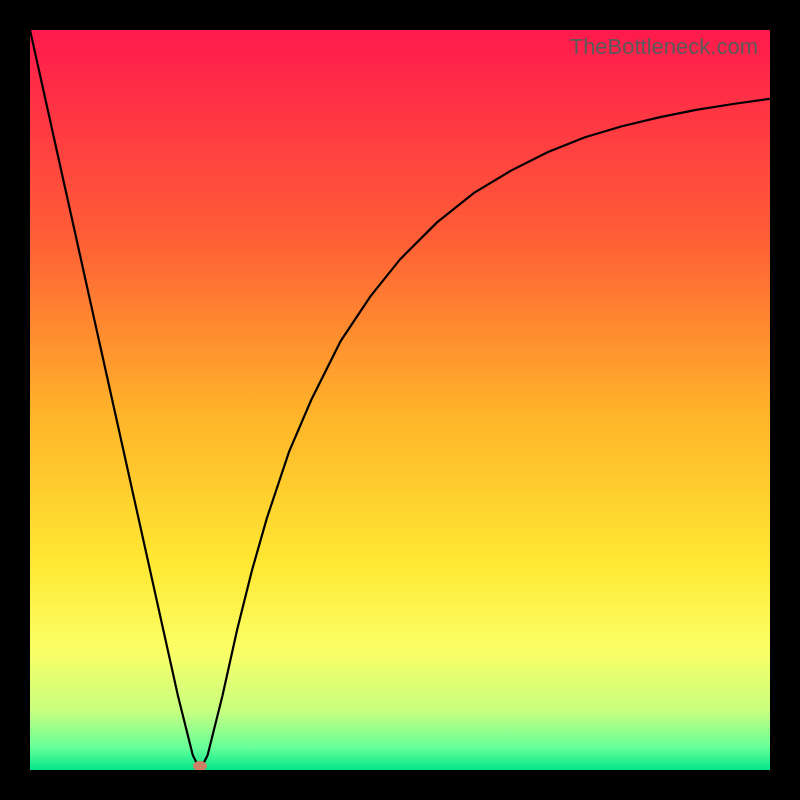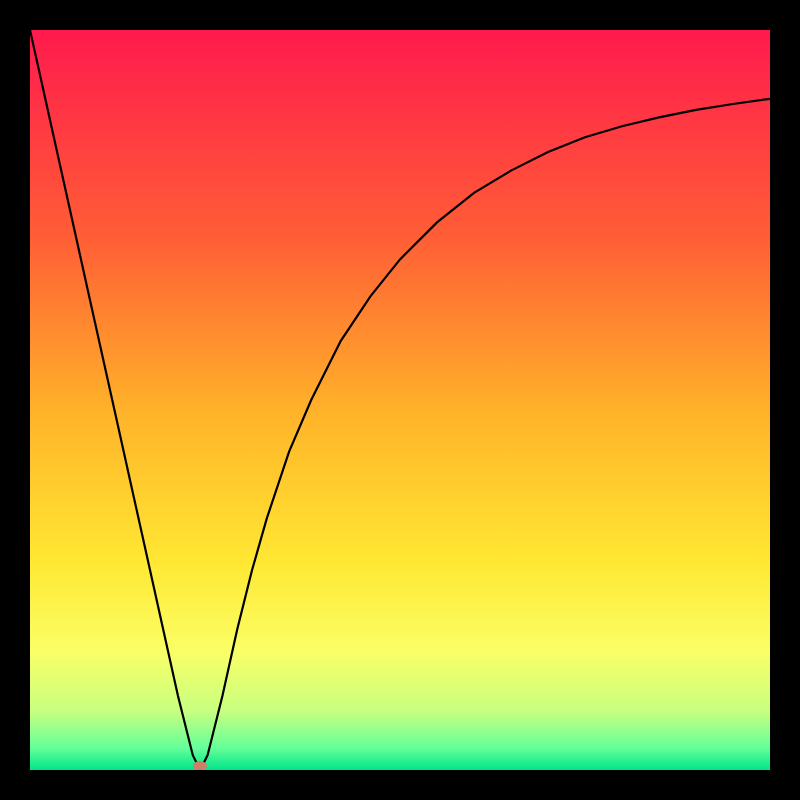--- a/index.html
+++ b/index.html
@@ -72,14 +72,15 @@
             <stop offset="97%" stop-color="#66ff99"></stop>
             <stop offset="100%" stop-color="#00e68a"></stop>
           </linearGradient>
       </defs>
       <rect x="0" y="0" width="740" height="740" fill="url(#bg-grad)"></rect>
     </svg>
     <svg class="curve-svg" viewBox="0 0 740 740" preserveAspectRatio="none">
       <path id="curve-path" fill="none" stroke="#000" stroke-width="2.2" d="M0.00 0.00 L14.80 66.60 L29.60 133.20 L44.40 199.80 L59.20 266.40 L74.00 333.00 L88.80 399.60 L103.60 466.20 L118.40 532.80 L133.20 599.40 L148.00 666.00 L162.80 725.20 L170.20 740.00 L177.60 725.20 L192.40 666.00 L207.20 599.40 L222.00 540.20 L236.80 488.40 L259.00 421.80 L281.20 370.00 L310.80 310.80 L340.40 266.40 L370.00 229.40 L407.00 192.40 L444.00 162.80 L481.00 140.60 L518.00 122.10 L555.00 107.30 L592.00 96.20 L629.00 87.32 L666.00 79.92 L703.00 74.00 L740.00 68.82"></path>
     </svg>
     <div class="marker" id="marker" style="left: 170.2px; top: 736.3px; background: rgb(204, 128, 102);"></div>
+    <div class="watermark">TheBottleneck.com</div>
   </div>
 </div>
 
 </body></html>

